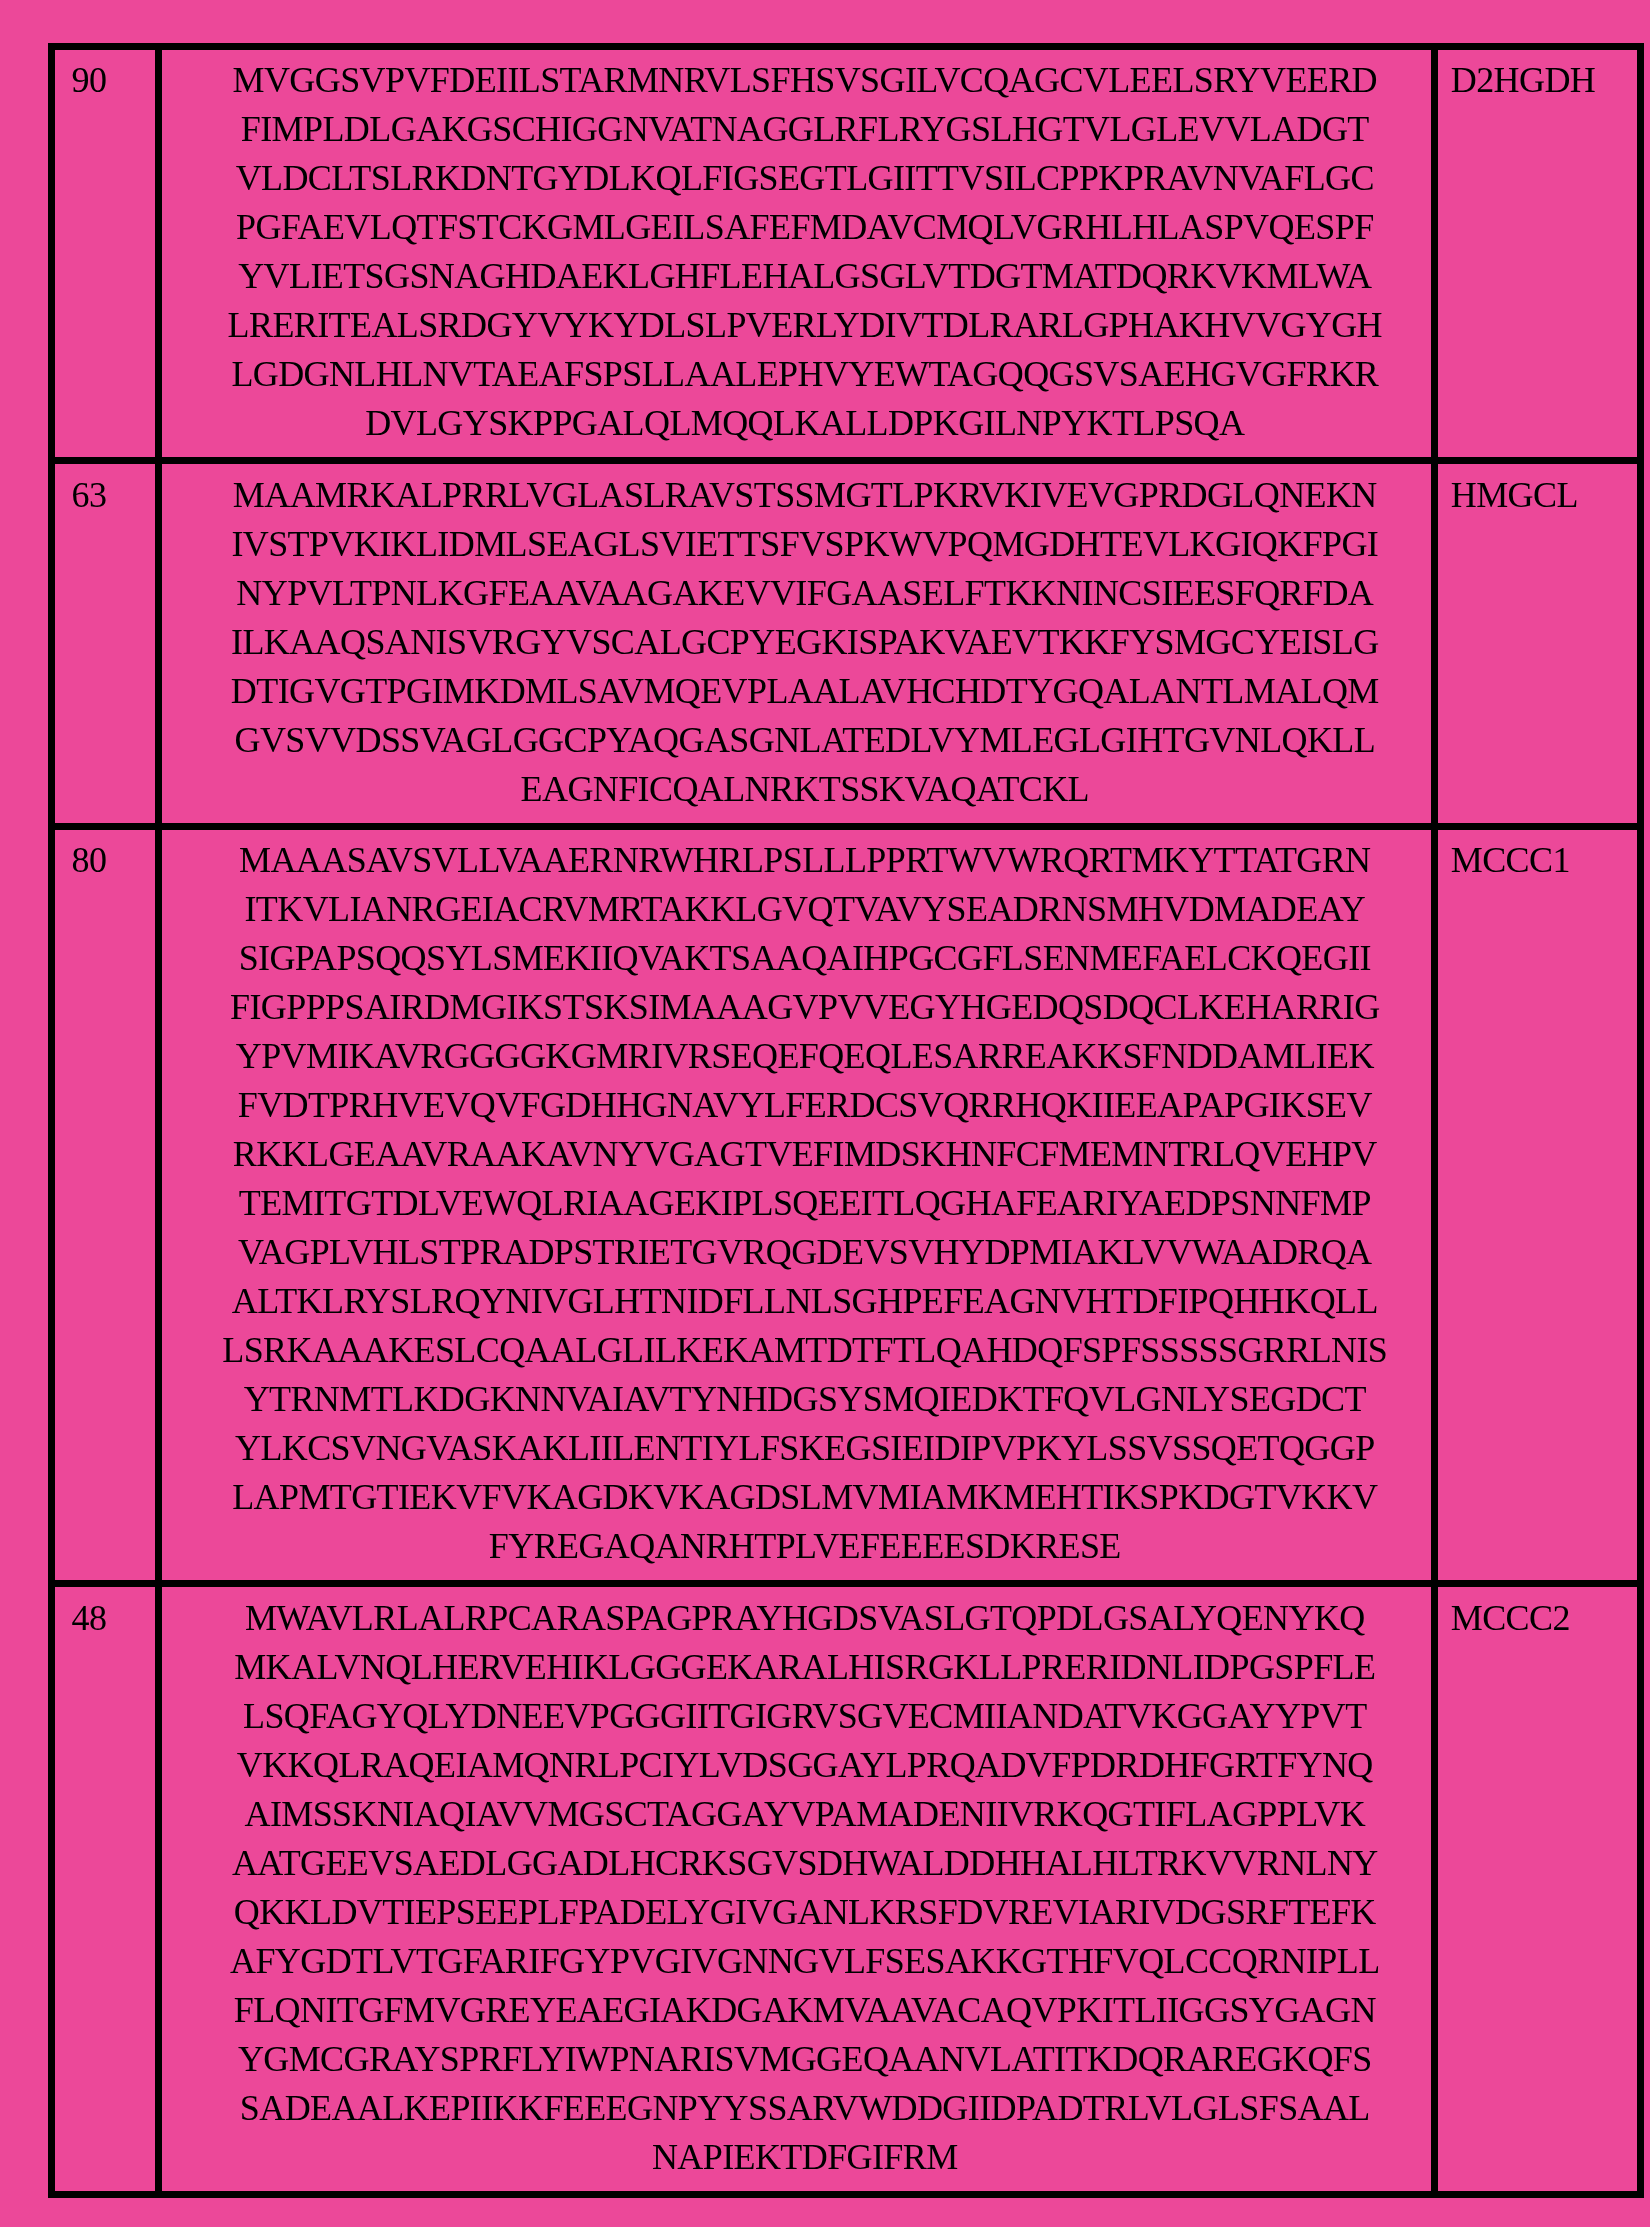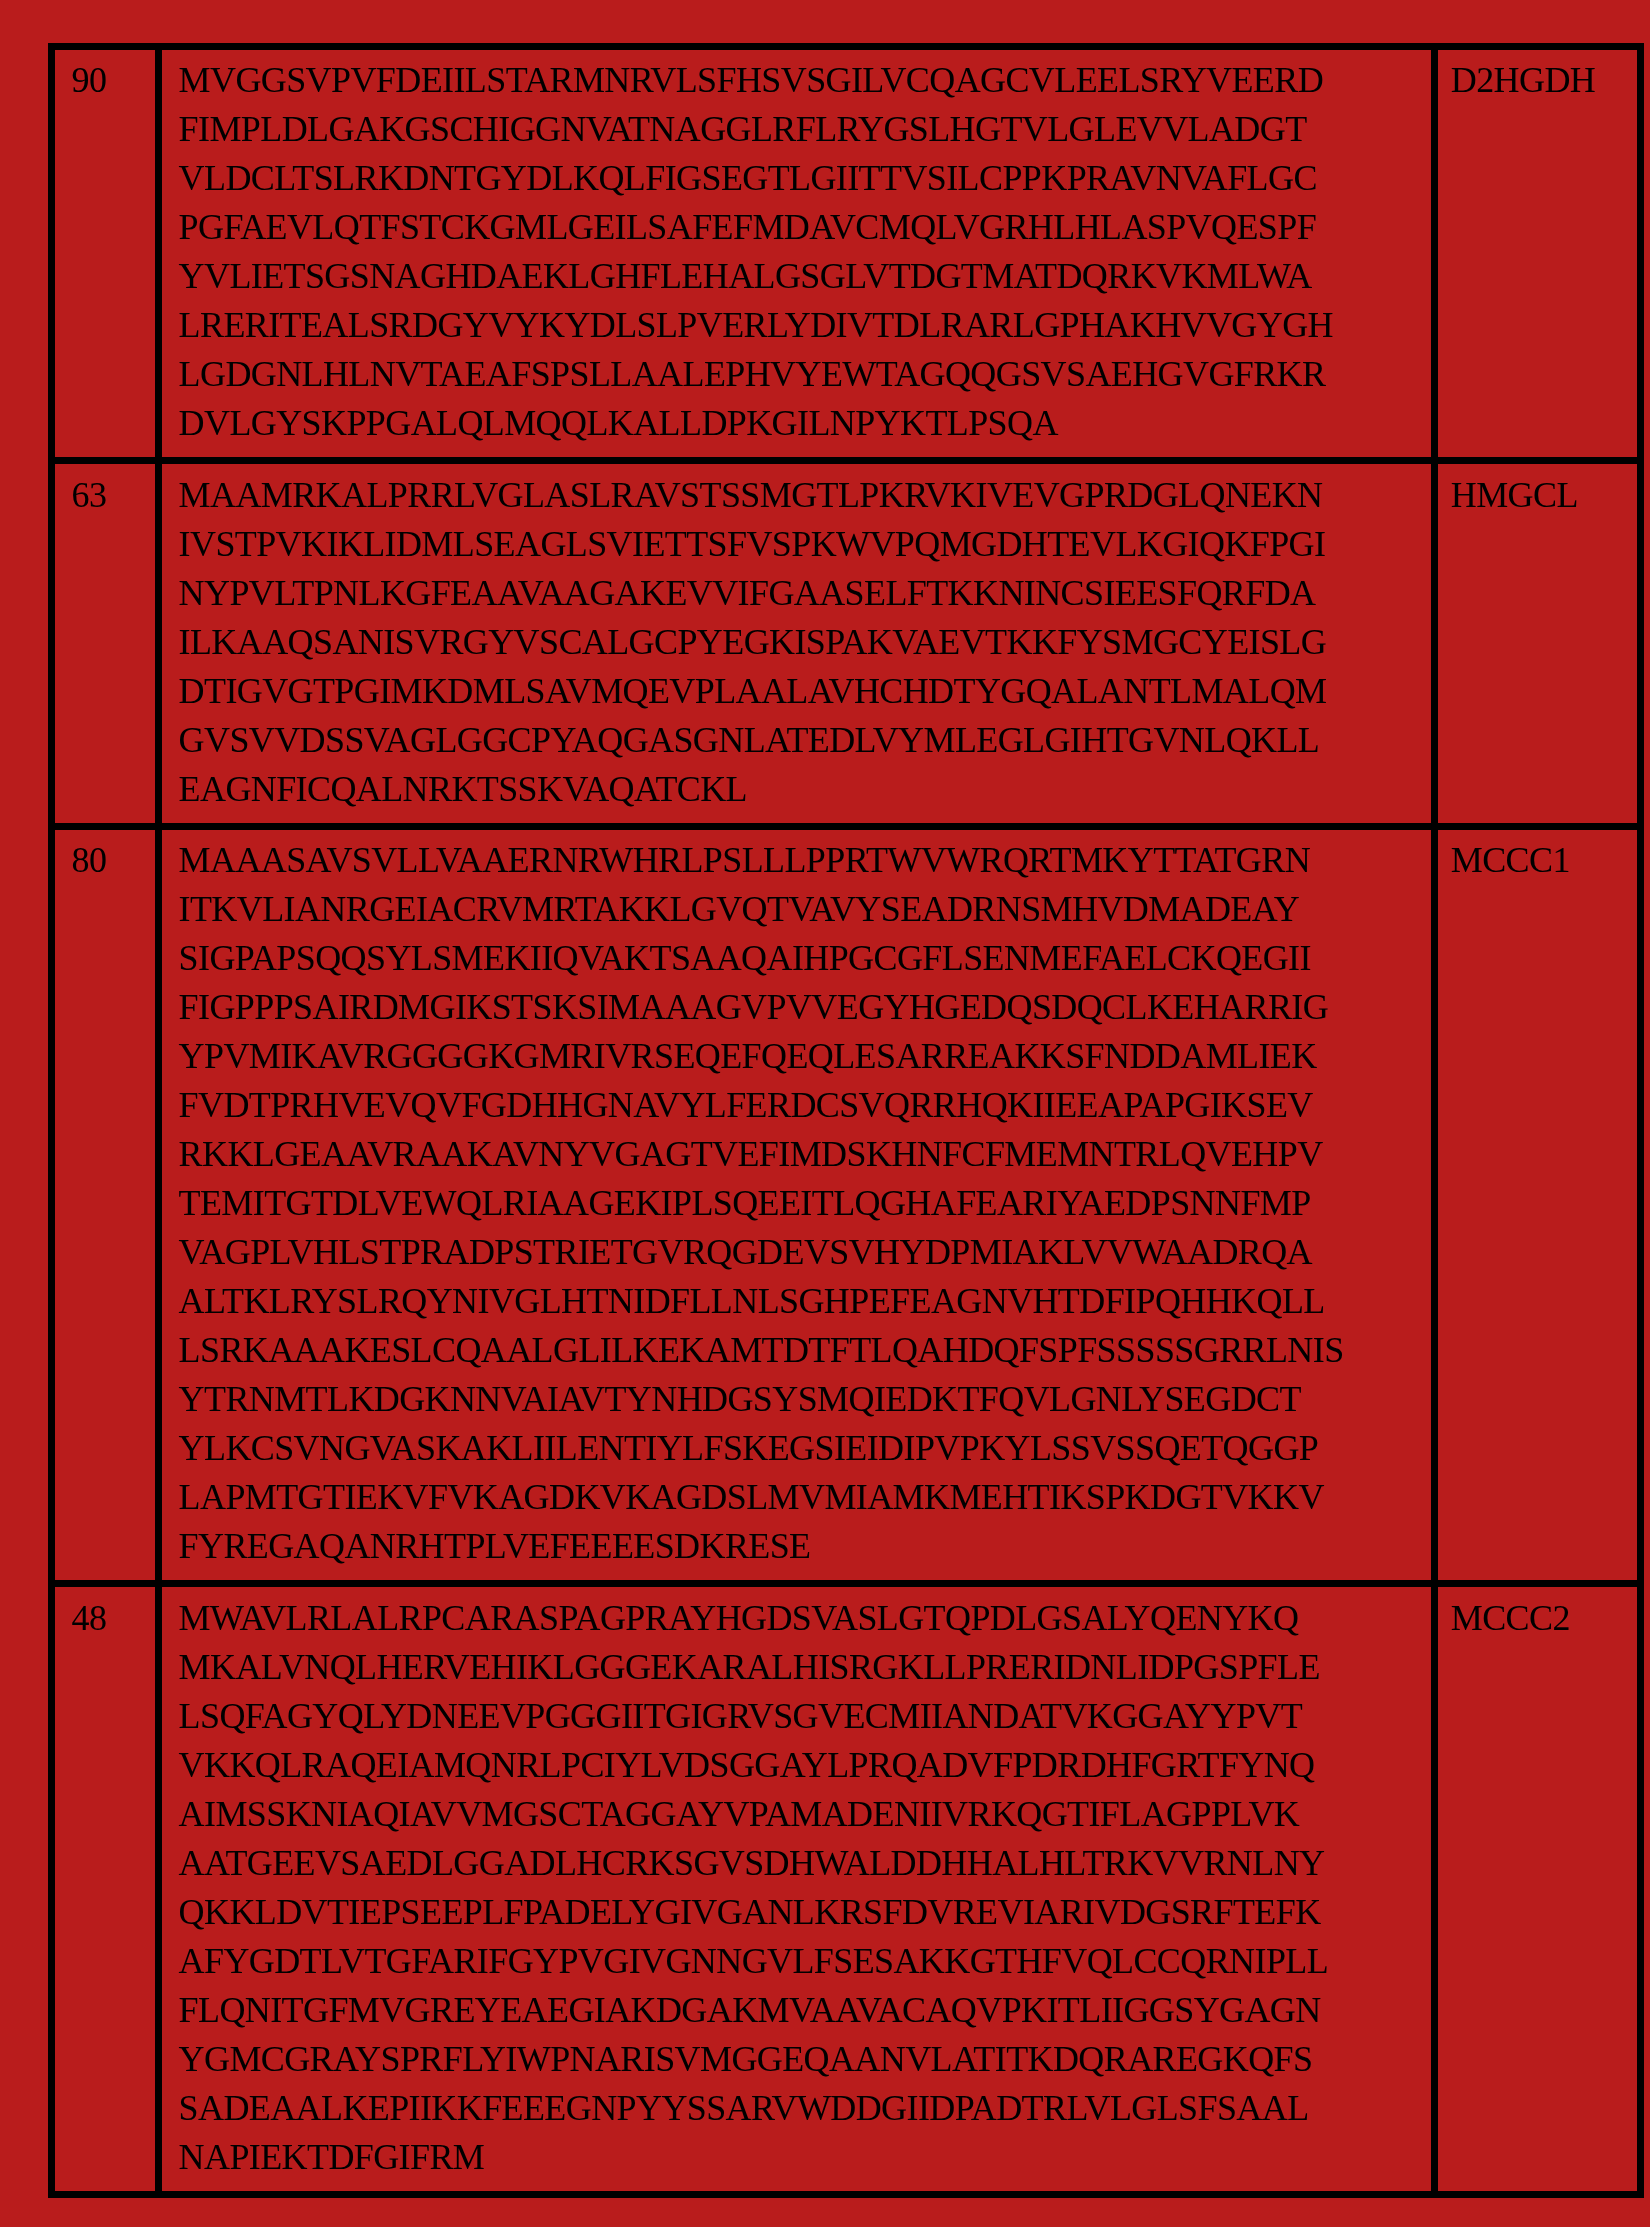--- a/index.html
+++ b/index.html
@@ -12,21 +12,21 @@
     height: 2227px;
     position: relative;
     font-family: "Liberation Serif", "DejaVu Serif", serif;
     color: #000000;
   }
   .page {
     position: absolute;
     left: 0; top: 0;
     width: 1651px;
     height: 2227px;
-    background: #b91c1c;
+    background: #ec4899;
   }
   table.seq-table {
     position: absolute;
     left: 48px;
     top: 43px;
     width: 1590px;
     border-collapse: collapse;
     table-layout: fixed;
   }
   table.seq-table td {
@@ -37,20 +37,21 @@
     letter-spacing: -0.6px;
     color: #000000;
   }
   td.id-cell {
     padding: 6.4px 0 0 16.6px;
   }
   td.seq-cell {
     padding: 6.4px 0 9px 16.6px;
     white-space: pre-line;
     overflow: hidden;
+    text-align: center;
   }
   td.gene-cell {
     padding: 6.4px 0 0 12.8px;
   }
 </style>
 </head>
 <body>
 
 <div class="page">
   <table class="seq-table">

